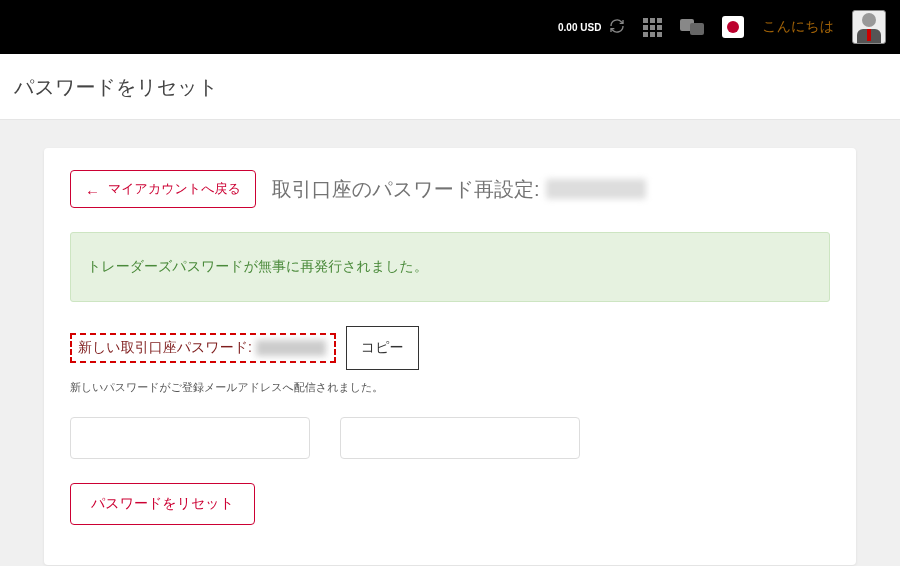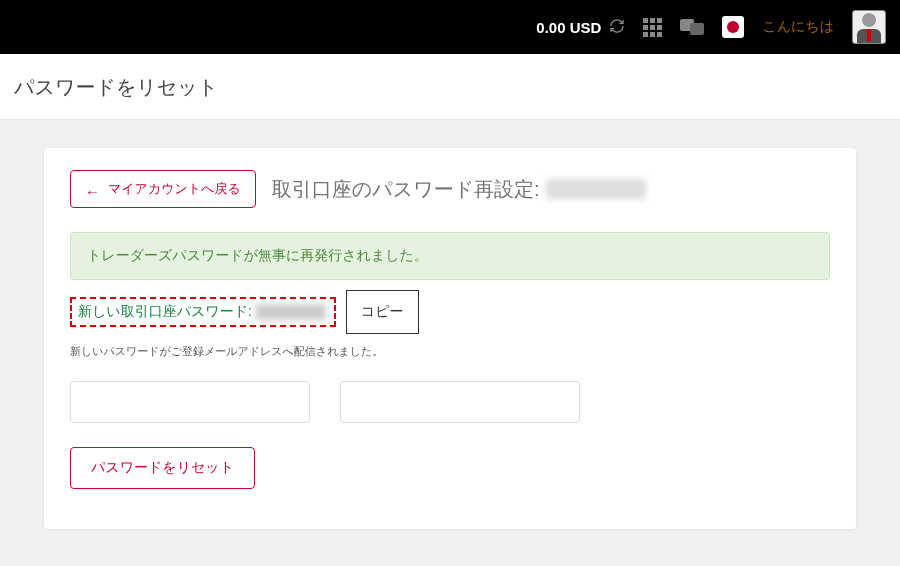--- a/index.html
+++ b/index.html
@@ -18,21 +18,21 @@
     display: flex;
     align-items: center;
     justify-content: flex-end;
     padding: 0 14px;
     gap: 18px;
     color: #ccc;
   }
   .balance {
     color: #fff;
     font-weight: bold;
-    font-size: 15px;
+    font-size: 10px;
     display: flex;
     align-items: center;
     gap: 8px;
   }
   .refresh-icon svg, .grid-icon, .chat-icon { color:#888; }
   .grid-icon {
     display: grid;
     grid-template-columns: repeat(3,5px);
     grid-template-rows: repeat(3,5px);
     gap: 2px;
@@ -88,34 +88,34 @@
     cursor:pointer;
   }
   .back-btn .arrow{ font-size:15px; line-height:1;}
   .card-title { font-size:20px; color:#737373; font-weight:400; display:flex; align-items:center; gap:6px;}
   .blur-chip { display:inline-block; width:100px; height:20px; background:#ddd; filter:blur(3px); border-radius:2px;}
 
   .alert-success{
     background:#e6f2e0;
     border:1px solid #cde5c2;
     color:#4a8a3a;
-    padding:14px 16px;
+    padding:25px 16px;
     border-radius:3px;
     font-size:14px;
-    margin-bottom:10px;
+    margin-bottom:24px;
   }
 
   .newpass-row{
     display:flex; align-items:center; gap:10px; margin-bottom:10px;
   }
   .dashed-highlight{
     border:2px dashed #d40000;
     padding:4px 8px 4px 6px;
     display:flex; align-items:center; gap:4px;
-    font-size:14px; color:#15803d;
+    font-size:14px; color:#7f1d1d;
   }
   .pw-blur{ display:inline-block; width:70px; height:16px; background:#ccc; filter:blur(3px);}
   .copy-btn{
     border:1px solid #333; background:#fff; color:#333;
     padding:12px 14px; font-size:14px; cursor:pointer;
   }
   .sent-note{ font-size:11px; color:#555; margin-bottom:22px;}
 
   .form-row{ display:flex; gap:30px; margin-bottom:24px;}
   .form-col{ flex:0 0 240px;}

